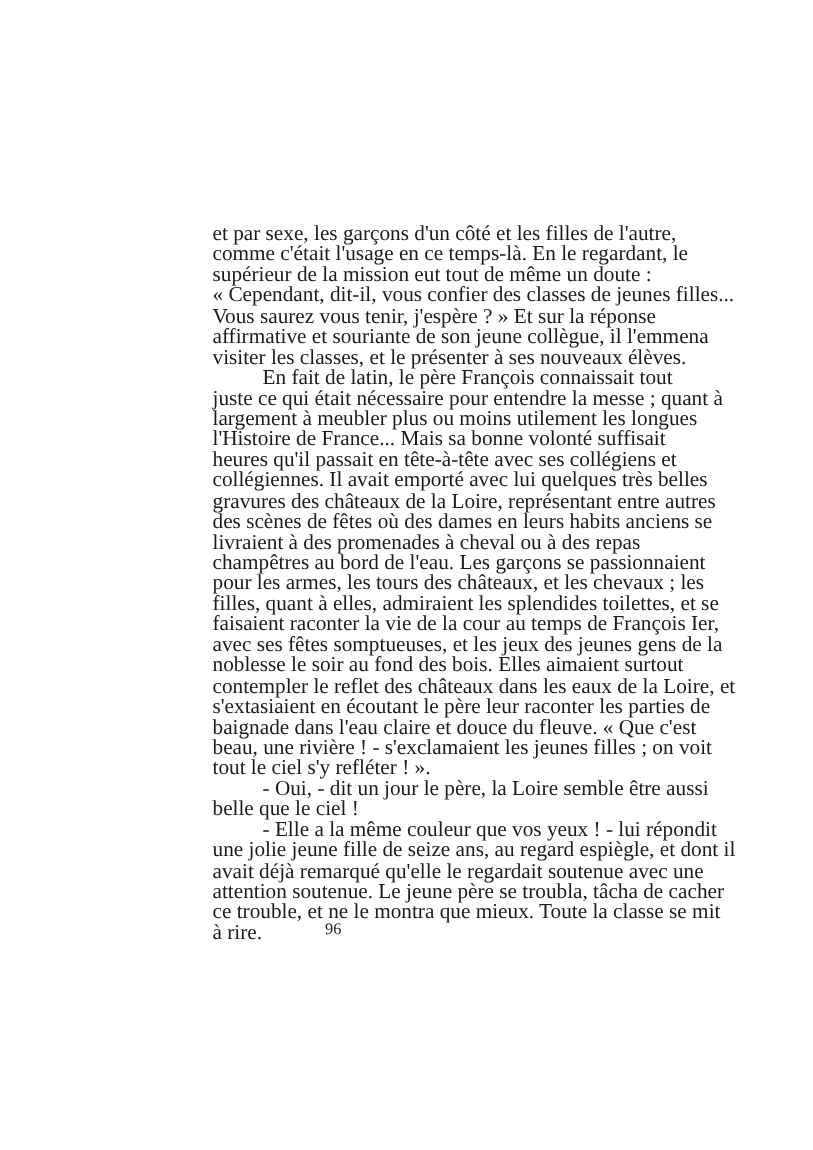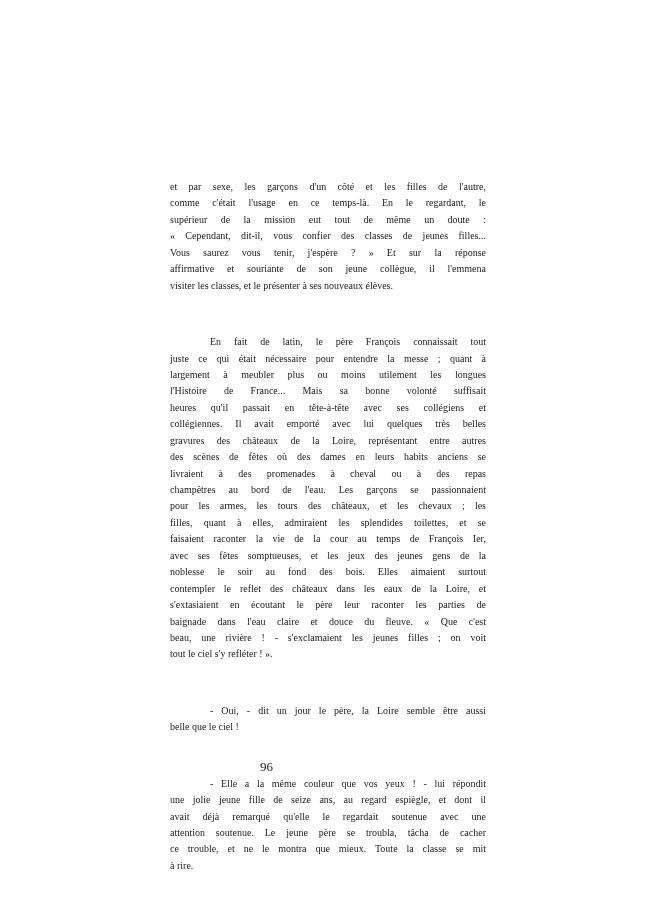--- a/index.html
+++ b/index.html
@@ -18,51 +18,49 @@
       left: 0; top: 0;
       width: 650px; height: 920px;
       background: #ffffff;
     }
     .text-block {
       position: absolute;
       left: 170px;
       top: 179px;
       width: 316px;
       font-family: "Liberation Serif", "DejaVu Serif", serif;
-      font-size: 10px;
+      font-size: 17px;
       line-height: 16.45px;
       color: #1a1a1a;
       text-align: justify;
       hyphens: none;
     }
     .line {
       display: block;
       height: 16.45px;
       white-space: nowrap;
       text-align: justify;
       text-align-last: justify;
       overflow: visible;
     }
     .line.last {
       text-align-last: left;
     }
     .line.indent {
       padding-left: 40px;
-      margin-top: 40px;
     }
     .page-number {
       position: absolute;
       top: 735px;
       left: 0;
       width: 533px;
       text-align: center;
       font-family: "Liberation Serif", "DejaVu Serif", serif;
       font-size: 13px;
       color: #1a1a1a;
-      margin-top: 24px;
     }
   </style>
 </head>
 <body>
 
 <div class="page">
   <div class="text-block" id="text-block">
       <span class="line">et par sexe, les garçons d'un côté et les filles de l'autre,</span>
       <span class="line">comme c'était l'usage en ce temps-là. En le regardant, le</span>
       <span class="line">supérieur de la mission eut tout de même un doute :</span>

